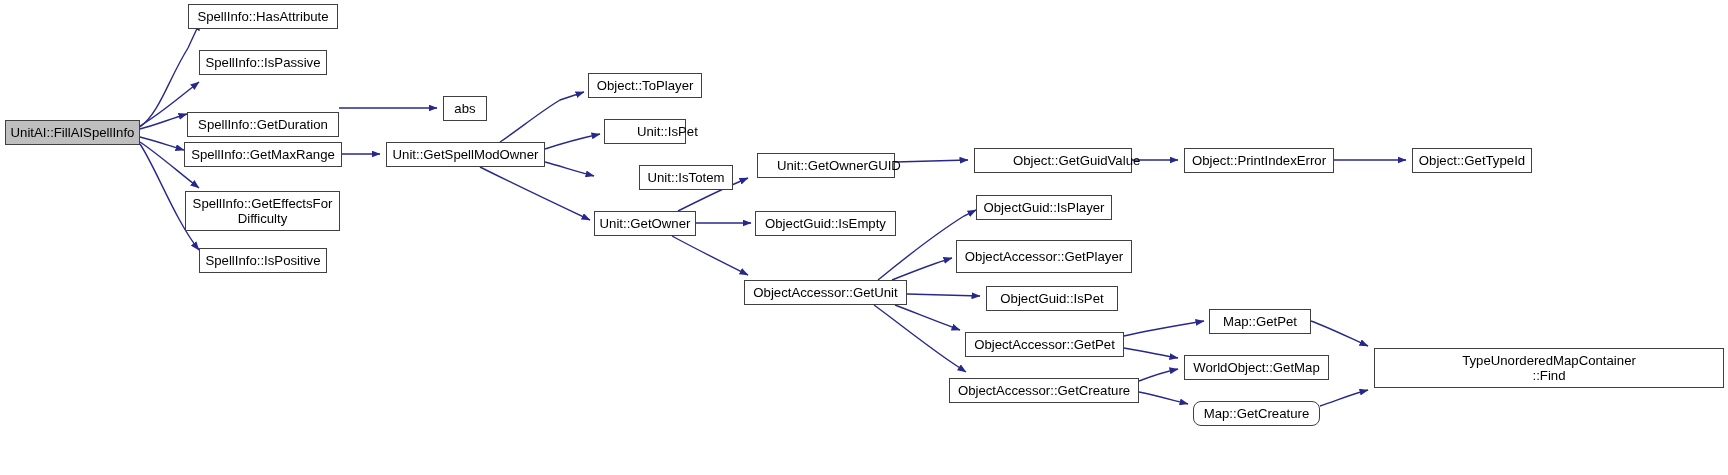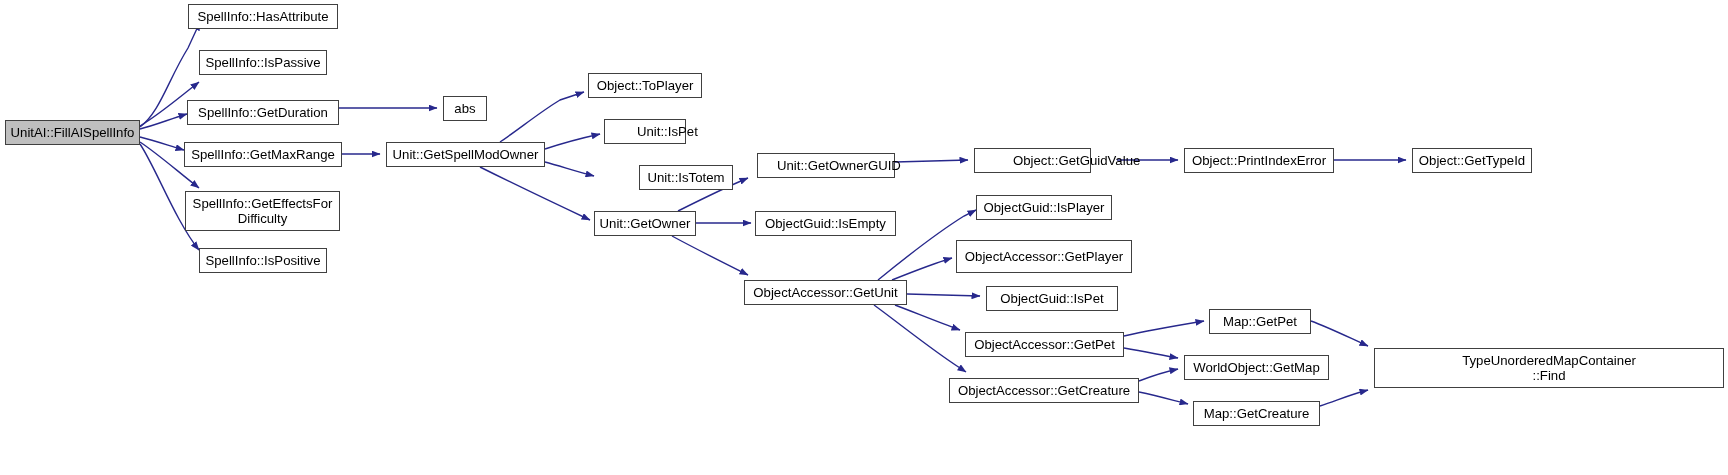--- a/index.html
+++ b/index.html
@@ -87,41 +87,41 @@
         <path d="M 1139,381 C 1152,376 1164,372 1178,369" fill="none" stroke="#27288c" stroke-width="1.4" marker-end="url(#arrowhead)"></path>
         <path d="M 1139,392 C 1158,396 1172,400 1188,404" fill="none" stroke="#27288c" stroke-width="1.4" marker-end="url(#arrowhead)"></path>
         <path d="M 1311,321 C 1330,328 1350,338 1368,346" fill="none" stroke="#27288c" stroke-width="1.4" marker-end="url(#arrowhead)"></path>
         <path d="M 1320,406 C 1338,400 1352,394 1368,390" fill="none" stroke="#27288c" stroke-width="1.4" marker-end="url(#arrowhead)"></path>
       </g>
   </svg>
   <div id="node-layer">
       <div class="node root" style="left: 5px; top: 120px; width: 135px; height: 25px;"><span class="node-label">UnitAI::FillAISpellInfo</span></div>
       <div class="node" style="left: 188px; top: 4px; width: 150px; height: 25px;"><span class="node-label">SpellInfo::HasAttribute</span></div>
       <div class="node" style="left: 199px; top: 50px; width: 128px; height: 25px;"><span class="node-label">SpellInfo::IsPassive</span></div>
-      <div class="node" style="left: 187px; top: 100px; width: 152px; height: 25px;"><span class="node-label">SpellInfo::GetDuration</span></div>
+      <div class="node" style="left: 187px; top: 112px; width: 152px; height: 25px;"><span class="node-label">SpellInfo::GetDuration</span></div>
       <div class="node" style="left: 184px; top: 142px; width: 158px; height: 25px;"><span class="node-label">SpellInfo::GetMaxRange</span></div>
       <div class="node" style="left: 185px; top: 191px; width: 155px; height: 40px;"><span class="node-label">SpellInfo::GetEffectsFor
 Difficulty</span></div>
       <div class="node" style="left: 199px; top: 248px; width: 128px; height: 25px;"><span class="node-label">SpellInfo::IsPositive</span></div>
       <div class="node" style="left: 443px; top: 96px; width: 44px; height: 25px;"><span class="node-label">abs</span></div>
       <div class="node" style="left: 386px; top: 142px; width: 159px; height: 25px;"><span class="node-label">Unit::GetSpellModOwner</span></div>
       <div class="node" style="left: 588px; top: 73px; width: 114px; height: 25px;"><span class="node-label">Object::ToPlayer</span></div>
       <div class="node" style="left: 604px; top: 119px; width: 82px; height: 25px; padding-left: 32px;"><span class="node-label">Unit::IsPet</span></div>
       <div class="node" style="left: 598px; top: 165px; width: 94px; height: 25px; margin-left: 41px;"><span class="node-label">Unit::IsTotem</span></div>
       <div class="node" style="left: 594px; top: 211px; width: 102px; height: 25px; text-align: center;"><span class="node-label">Unit::GetOwner</span></div>
       <div class="node" style="left: 757px; top: 153px; width: 138px; height: 25px; padding-left: 19px;"><span class="node-label">Unit::GetOwnerGUID</span></div>
       <div class="node" style="left: 755px; top: 211px; width: 141px; height: 25px;"><span class="node-label">ObjectGuid::IsEmpty</span></div>
       <div class="node" style="left: 744px; top: 280px; width: 163px; height: 25px;"><span class="node-label">ObjectAccessor::GetUnit</span></div>
-      <div class="node" style="left: 974px; top: 148px; width: 117px; height: 25px; padding-left: 38px;"><span class="node-label">Object::GetGuidValue</span></div>
+      <div class="node" style="left: 974px; top: 148px; width: 158px; height: 25px; padding-left: 38px;"><span class="node-label">Object::GetGuidValue</span></div>
       <div class="node" style="left: 1184px; top: 148px; width: 150px; height: 25px;"><span class="node-label">Object::PrintIndexError</span></div>
       <div class="node" style="left: 1412px; top: 148px; width: 120px; height: 25px;"><span class="node-label">Object::GetTypeId</span></div>
       <div class="node" style="left: 976px; top: 195px; width: 136px; height: 25px;"><span class="node-label">ObjectGuid::IsPlayer</span></div>
       <div class="node" style="left: 956px; top: 240px; width: 176px; height: 33px;"><span class="node-label">ObjectAccessor::GetPlayer</span></div>
       <div class="node" style="left: 986px; top: 286px; width: 132px; height: 25px;"><span class="node-label">ObjectGuid::IsPet</span></div>
       <div class="node" style="left: 965px; top: 332px; width: 159px; height: 25px;"><span class="node-label">ObjectAccessor::GetPet</span></div>
       <div class="node" style="left: 949px; top: 378px; width: 190px; height: 25px;"><span class="node-label">ObjectAccessor::GetCreature</span></div>
       <div class="node" style="left: 1209px; top: 309px; width: 102px; height: 25px;"><span class="node-label">Map::GetPet</span></div>
       <div class="node" style="left: 1184px; top: 355px; width: 145px; height: 25px;"><span class="node-label">WorldObject::GetMap</span></div>
-      <div class="node" style="left: 1193px; top: 401px; width: 127px; height: 25px;"><span class="node-label">Map::GetCreature</span></div>
+      <div class="node" style="left: 1193px; top: 401px; width: 127px; height: 25px; border-radius: 8px;"><span class="node-label">Map::GetCreature</span></div>
       <div class="node" style="left: 1374px; top: 348px; width: 350px; height: 40px;"><span class="node-label">TypeUnorderedMapContainer
 ::Find</span></div>
     </div>
 </div>
 
 </body></html>

